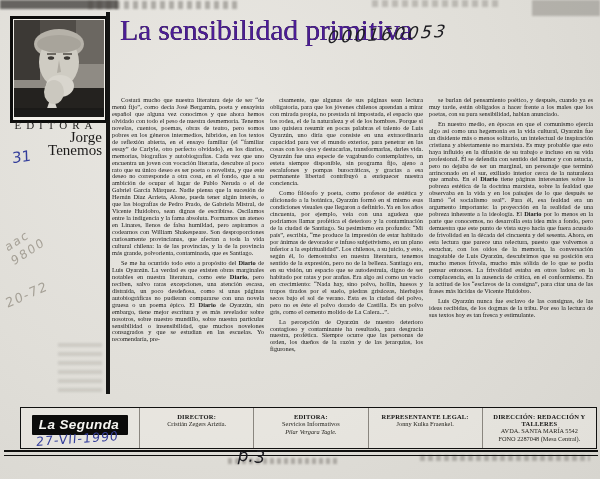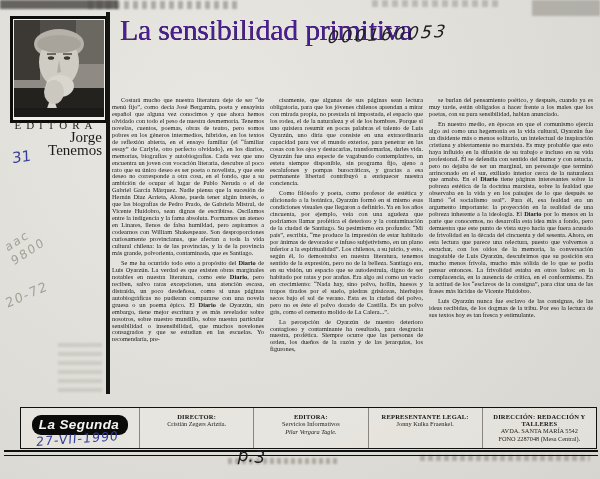--- a/index.html
+++ b/index.html
@@ -39,21 +39,21 @@
   .col p + p{margin-top:3px;}
   .col b{font-weight:bold;}
   .col-0{left:112px;width:152px;}
   .col-1{left:270px;width:153px;}
   .col-2{left:429px;width:164px;}
   
   .footer-box{left:20px;top:407px;width:577px;height:42px;border:1.3px solid #111110;display:flex;box-sizing:border-box;background:rgba(246,244,239,.35);}
   .footer-cell{flex:1;padding-top:5px;text-align:center;font-family:"Liberation Serif",serif;}
   .footer-cell + .footer-cell{border-left:0.8px solid #8a867f;}
   .cell-logo{flex:0 0 118px;padding-top:7px;}
-  .logo-box{display:inline-block;background:#0b0b0a;color:#f6f5f1;font-family:"Liberation Sans",sans-serif;font-weight:bold;font-style:italic;font-size:13.5px;padding:2px 9px 3px 7px;border-radius:9px;letter-spacing:.4px;}
+  .logo-box{display:inline-block;background:#0b0b0a;color:#f6f5f1;font-family:"Liberation Sans",sans-serif;font-weight:bold;font-style:italic;font-size:13.5px;padding:2px 9px 3px 7px;border-radius:1px;letter-spacing:.4px;}
   .cell-label{font-weight:bold;font-size:6.5px;letter-spacing:.2px;color:#141413;}
   .cell-line{font-size:6.3px;color:#26251f;line-height:7.6px;}
   .footer-cell:nth-child(3) .cell-line:last-child{font-style:italic;}
   .date-stamp{left:36px;top:431px;font-size:12.5px;letter-spacing:1px;transform:rotate(-4deg) skewX(-8deg);z-index:5;}
   .dbl-rule{left:4px;top:450px;width:594px;height:3px;border-top:2.6px solid #0f0f0e;border-bottom:1.8px solid #0f0f0e;}
   .page-mark{left:238px;top:446px;font-size:17px;transform:rotate(6deg) skewX(-6deg);z-index:6;}
 </style>
 </head>
 <body>
 

